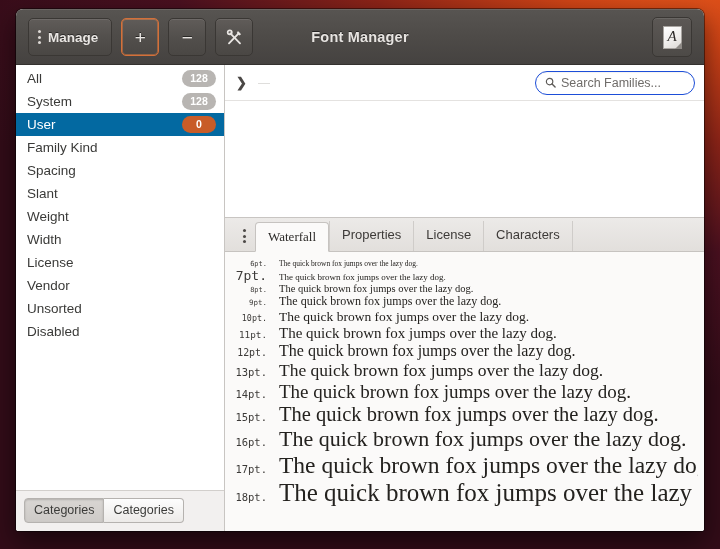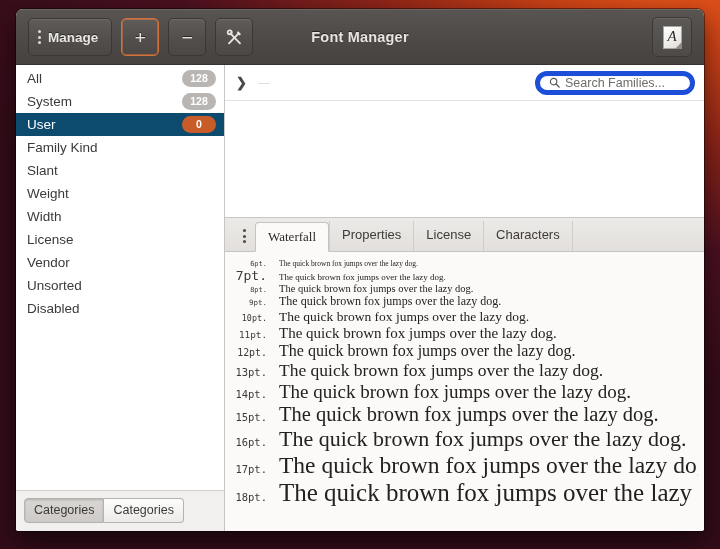--- a/index.html
+++ b/index.html
@@ -171,21 +171,21 @@
   .cat-row {
     height: 23px;
     display: flex;
     align-items: center;
     padding: 0 8px 0 11px;
     font-size: 13.5px;
     color: #3a3a38;
     cursor: default;
   }
   .cat-row.selected {
-    background: #0c4a6e;
+    background: #0369a1;
     color: #ffffff;
     align-items: center;
   }
   .cat-label { flex: 1 1 auto; white-space: nowrap; }
   .badge {
     background: #b8b5b2;
     color: #ffffff;
     font-size: 10.5px;
     font-weight: bold;
     border-radius: 9px;
@@ -260,21 +260,21 @@
     color: #dcdad8;
     font-size: 12px;
     letter-spacing: 1px;
   }
   .search-box {
     margin-left: auto;
     width: 160px;
     height: 24px;
     box-sizing: border-box;
     background: #ffffff;
-    border: 5px solid #1d4ed8;
+    border: 1px solid #1d4ed8;
     border-radius: 12px;
     display: flex;
     align-items: center;
     gap: 5px;
     padding: 0 9px;
     box-shadow: inset 0 1px 1px rgba(0,0,0,.05);
   }
   .search-box .mag {
     width: 11px; height: 11px;
     flex: 0 0 11px;
@@ -418,20 +418,24 @@
             <div class="cat-row">
               <span class="cat-label">System</span>
               <span class="badge">128</span>
             </div>
             <div class="cat-row selected">
               <span class="cat-label">User</span>
               <span class="badge">0</span>
             </div>
             <div class="cat-row">
               <span class="cat-label">Family Kind</span>
+              <span class="badge hidden"></span>
+            </div>
+            <div class="cat-row">
+              <span class="cat-label">Spacing</span>
               <span class="badge hidden"></span>
             </div>
             <div class="cat-row">
               <span class="cat-label">Slant</span>
               <span class="badge hidden"></span>
             </div>
             <div class="cat-row">
               <span class="cat-label">Weight</span>
               <span class="badge hidden"></span>
             </div>

